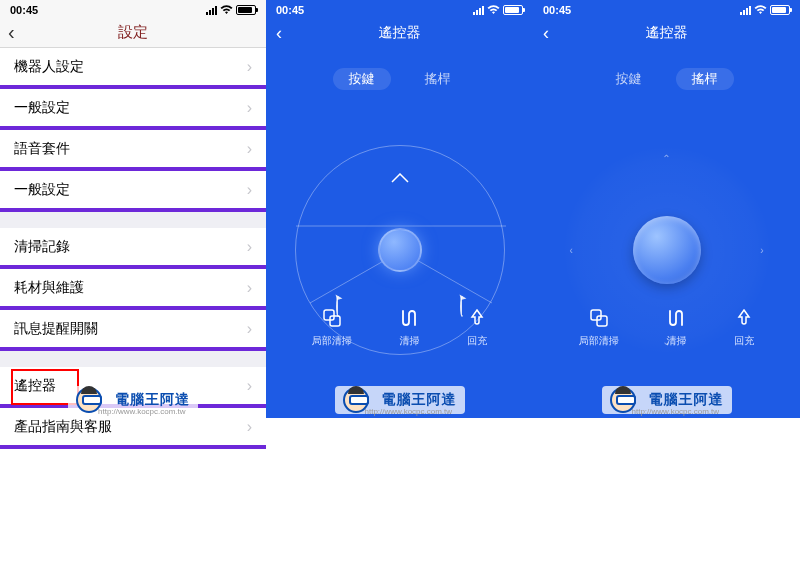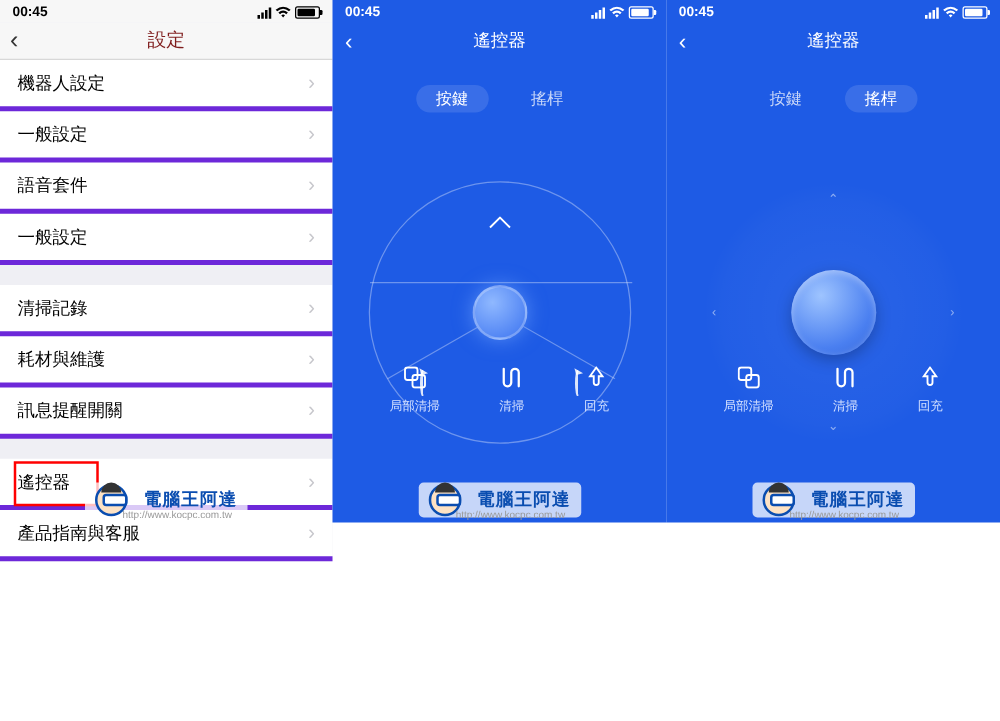--- a/index.html
+++ b/index.html
@@ -52,21 +52,21 @@
     .center-btn { position:absolute; top:50%; left:50%; transform:translate(-50%,-50%); width:44px; height:44px; border-radius:50%; background: radial-gradient(circle at 35% 30%, #8fb8ff, #3d74f0); box-shadow: 0 0 15px rgba(120,170,255,.6); border: 2px solid rgba(255,255,255,.25); }
 
     .joy-area { position:absolute; top:145px; left:50%; transform:translateX(-50%); width:210px; height:210px; border-radius:50%; background: radial-gradient(circle, rgba(255,255,255,.06) 0%, rgba(255,255,255,.02) 60%, transparent 70%); }
     .joy-knob { position:absolute; top:50%; left:50%; transform:translate(-50%,-50%); width:68px; height:68px; border-radius:50%; background: radial-gradient(circle at 35% 30%, #9ec4ff, #4a7ff0 65%, #3566d8); box-shadow: 0 4px 12px rgba(0,0,0,.25), inset 0 2px 6px rgba(255,255,255,.4); }
     .joy-arrow { position:absolute; color:rgba(255,255,255,.5); font-size:10px; }
     .joy-arrow.u { top:8px; left:50%; transform:translateX(-50%); }
     .joy-arrow.d { bottom:8px; left:50%; transform:translateX(-50%); }
     .joy-arrow.l { left:8px; top:50%; transform:translateY(-50%); }
     .joy-arrow.r { right:8px; top:50%; transform:translateY(-50%); }
 
-    .bottom-actions { position:absolute; bottom:86px; left:0; right:0; display:flex; justify-content:space-around; padding: 0 22px; }
+    .bottom-actions { position:absolute; bottom:70px; left:0; right:0; display:flex; justify-content:space-around; padding: 0 22px; }
     .action { display:flex; flex-direction:column; align-items:center; gap:6px; font-size:10px; color:#d4e1ff; }
     .action .ic { width:20px; height:20px; display:flex; align-items:center; justify-content:center; }
 
     .watermark { position:absolute; bottom:4px; left:50%; transform:translateX(-50%); display:flex; align-items:center; gap:13px; font-size:14px; font-weight:700; color:#0a4db0; white-space:nowrap; background: rgba(255,255,255,.75); padding: 1px 8px; border-radius: 4px; font-family: "Microsoft JhengHei", sans-serif; letter-spacing:1px; }
     .watermark .face { width:26px; height:26px; border-radius:50%; border:2px solid #0a4db0; background:#fde2c4; position:relative; flex:none; }
     .watermark .face::before { content:""; position:absolute; top:6px; left:4px; width:16px; height:6px; border:2px solid #0a4db0; border-radius:3px; background:#fff; }
     .watermark .face::after { content:""; position:absolute; top:-3px; left:3px; right:3px; height:8px; background:#333; border-radius: 8px 8px 0 0; }
     .watermark .url { position:absolute; bottom:-2px; left:30px; font-size:8px; font-weight:400; color:#999; letter-spacing:0; }
   </style>
 </head>

